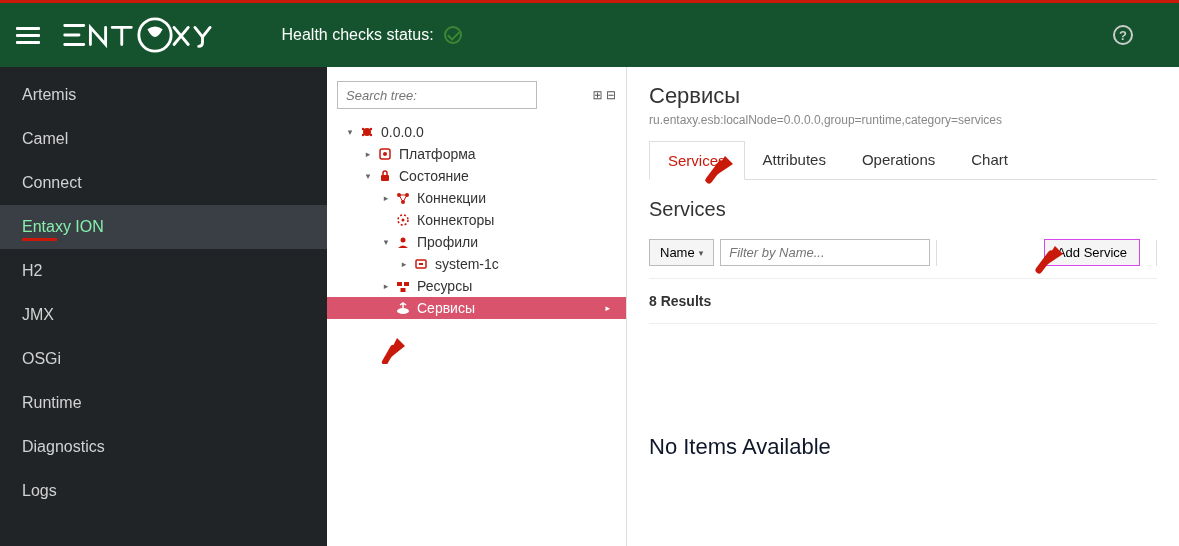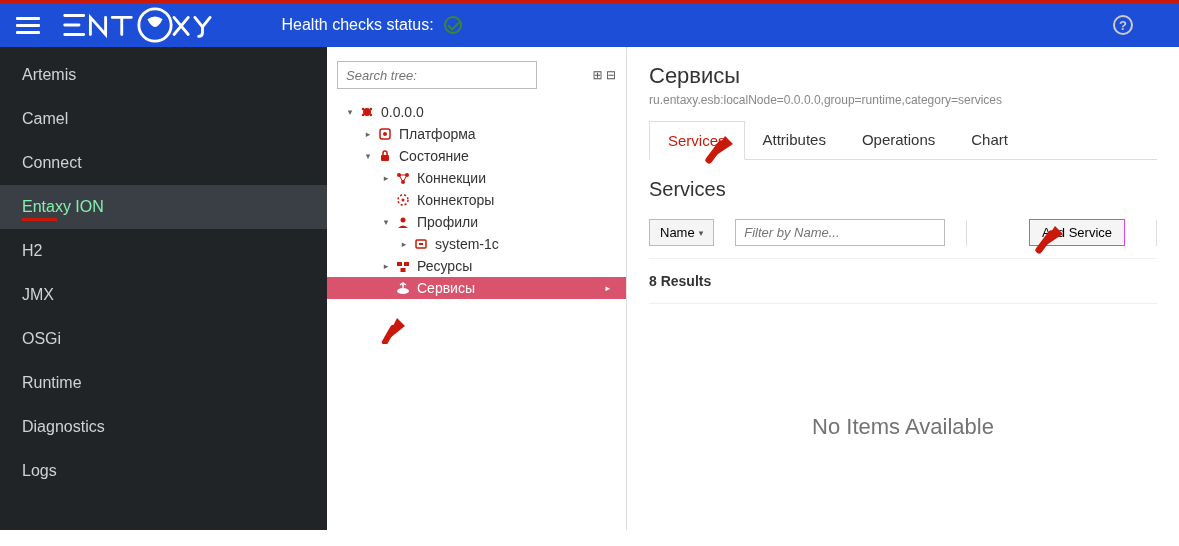--- a/index.html
+++ b/index.html
@@ -1,19 +1,19 @@
 <!DOCTYPE html>
 <html><head>
 <meta charset="utf-8">
 <style>
 * { box-sizing: border-box; margin: 0; padding: 0; }
 body { font-family: "Segoe UI", Arial, sans-serif; font-size: 14px; color: #333; background: #fff; width: 1179px; height: 546px; overflow: hidden; }
 
 .topbar-red { height: 3px; background: #c9190b; width: 100%; }
-.header { height: 44px; background: #1d4ed8; display: flex; align-items: center; padding: 0 16px; color: #fff; }
+.header { height: 64px; background: #14532d; display: flex; align-items: center; padding: 0 16px; color: #fff; }
 .hamburger { width: 24px; cursor: pointer; margin-right: 20px; }
 .hamburger div { height: 3px; background: #fff; margin: 4px 0; border-radius: 1px; }
 .logo { display: flex; align-items: center; color: #fff; margin-right: 60px; }
 .logo svg { height: 38px; }
 .health { color: #fff; font-size: 16px; display: flex; align-items: center; }
 .health-icon { width: 18px; height: 18px; border: 2px solid #3e8635; border-radius: 50%; margin-left: 10px; position: relative; }
 .health-icon::after { content: ""; position: absolute; left: 4px; top: 1px; width: 5px; height: 9px; border: solid #3e8635; border-width: 0 2px 2px 0; transform: rotate(45deg); }
 .header-spacer { flex: 1; }
 .help-icon { width: 20px; height: 20px; border: 2px solid #ccc; border-radius: 50%; color: #ccc; font-size: 13px; font-weight: bold; display: flex; align-items: center; justify-content: center; cursor: pointer; margin-right: 30px; }
 
@@ -43,29 +43,29 @@
 .arrow { position: absolute; width: 32px; height: 32px; }
 .arrow svg { width: 32px; height: 32px; }
 
 .main { flex: 1; padding: 16px 22px; overflow: hidden; position: relative; }
 .page-title { font-size: 22px; font-weight: 400; margin-bottom: 4px; }
 .mbean-path { font-size: 12px; color: #888; margin-bottom: 14px; }
 .tabs { display: flex; border-bottom: 1px solid #ddd; }
 .tab { padding: 10px 18px; font-size: 15px; cursor: pointer; color: #333; }
 .tab.active { color: #c9190b; border: 1px solid #ddd; border-bottom: 1px solid #fff; margin-bottom: -1px; background: #fff; }
 .section-title { font-size: 20px; font-weight: 400; margin: 18px 0 12px 0; }
-.filter-row { display: flex; align-items: center; gap: 21px; padding: 6px 0; }
+.filter-row { display: flex; align-items: center; gap: 6px; padding: 6px 0; }
 .name-btn { border: 1px solid #bbb; background: #f5f5f5; padding: 5px 10px; font-size: 13px; cursor: pointer; display: flex; align-items: center; gap: 4px; }
 .name-btn .dd { font-size: 9px; color: #555; }
 .filter-input { border: 1px solid #bbb; padding: 5px 8px; font-size: 13px; width: 210px; font-style: italic; color: #777; }
 .add-btn { border: 1px solid #d946ef; background: #f5f5f5; padding: 5px 12px; font-size: 13px; cursor: pointer; margin-left: auto; margin-right: 40px; }
 .divider-v { width: 1px; height: 26px; background: #ddd; }
 .hr { border: none; border-top: 1px solid #eee; margin: 6px 0 0 0; }
 .results { font-size: 14px; font-weight: bold; margin: 14px 0; }
-.no-items { text-align: center; font-size: 22px; color: #737373; margin-top: 110px; font-weight: 300; }
+.no-items { text-align: left; font-size: 22px; color: #0f172a; margin-top: 110px; font-weight: 300; }
 </style>
 </head>
 <body>
 
 <div class="topbar-red"></div>
 
 <div class="header">
   <div class="hamburger">
     <div></div>
       <div></div>

